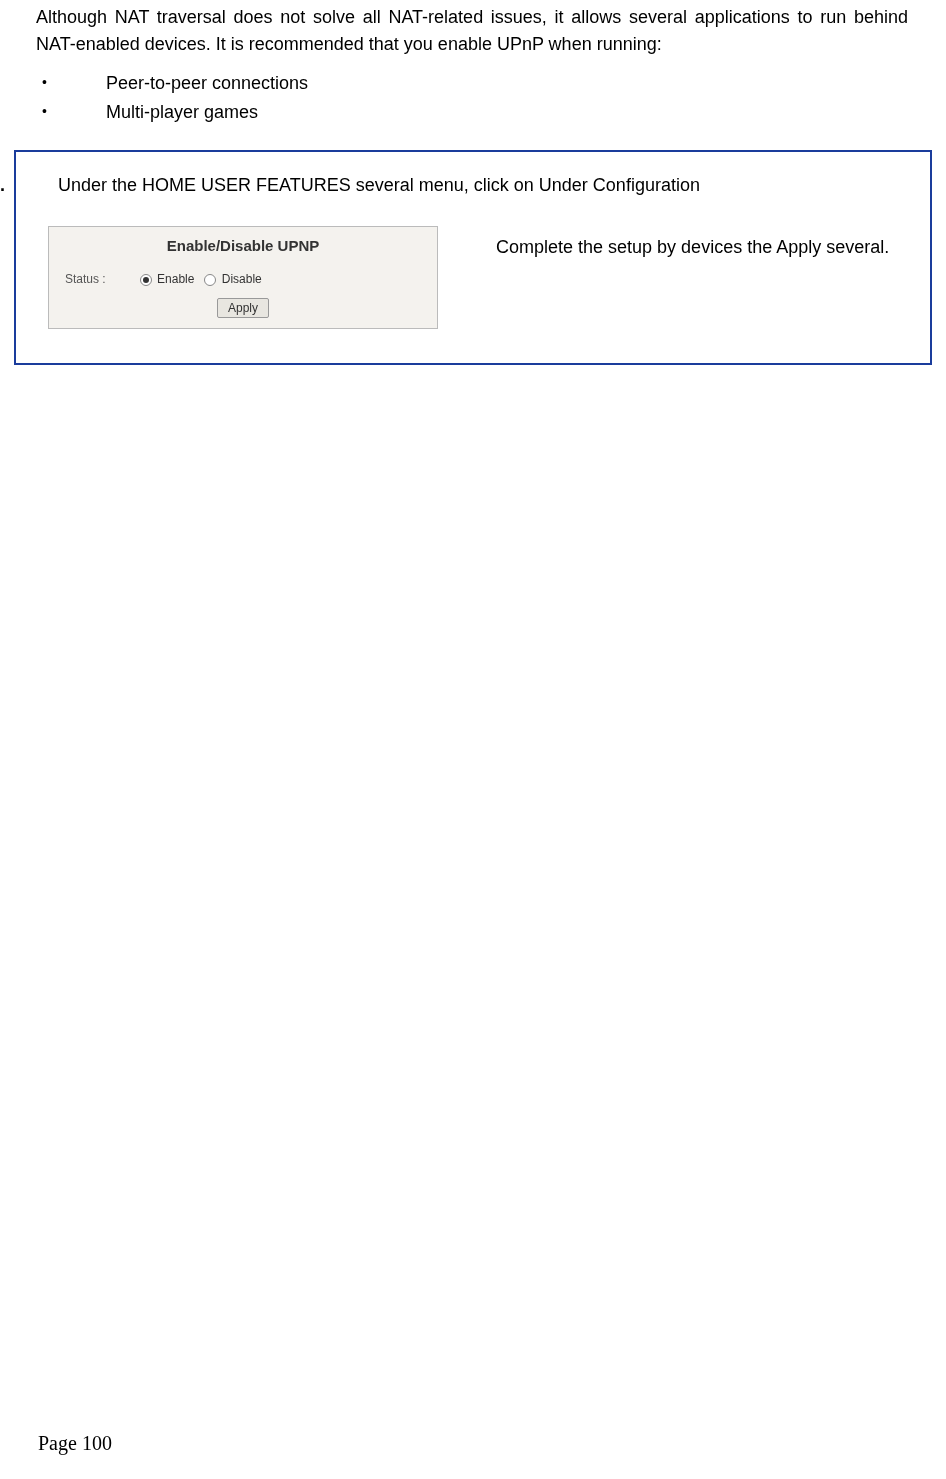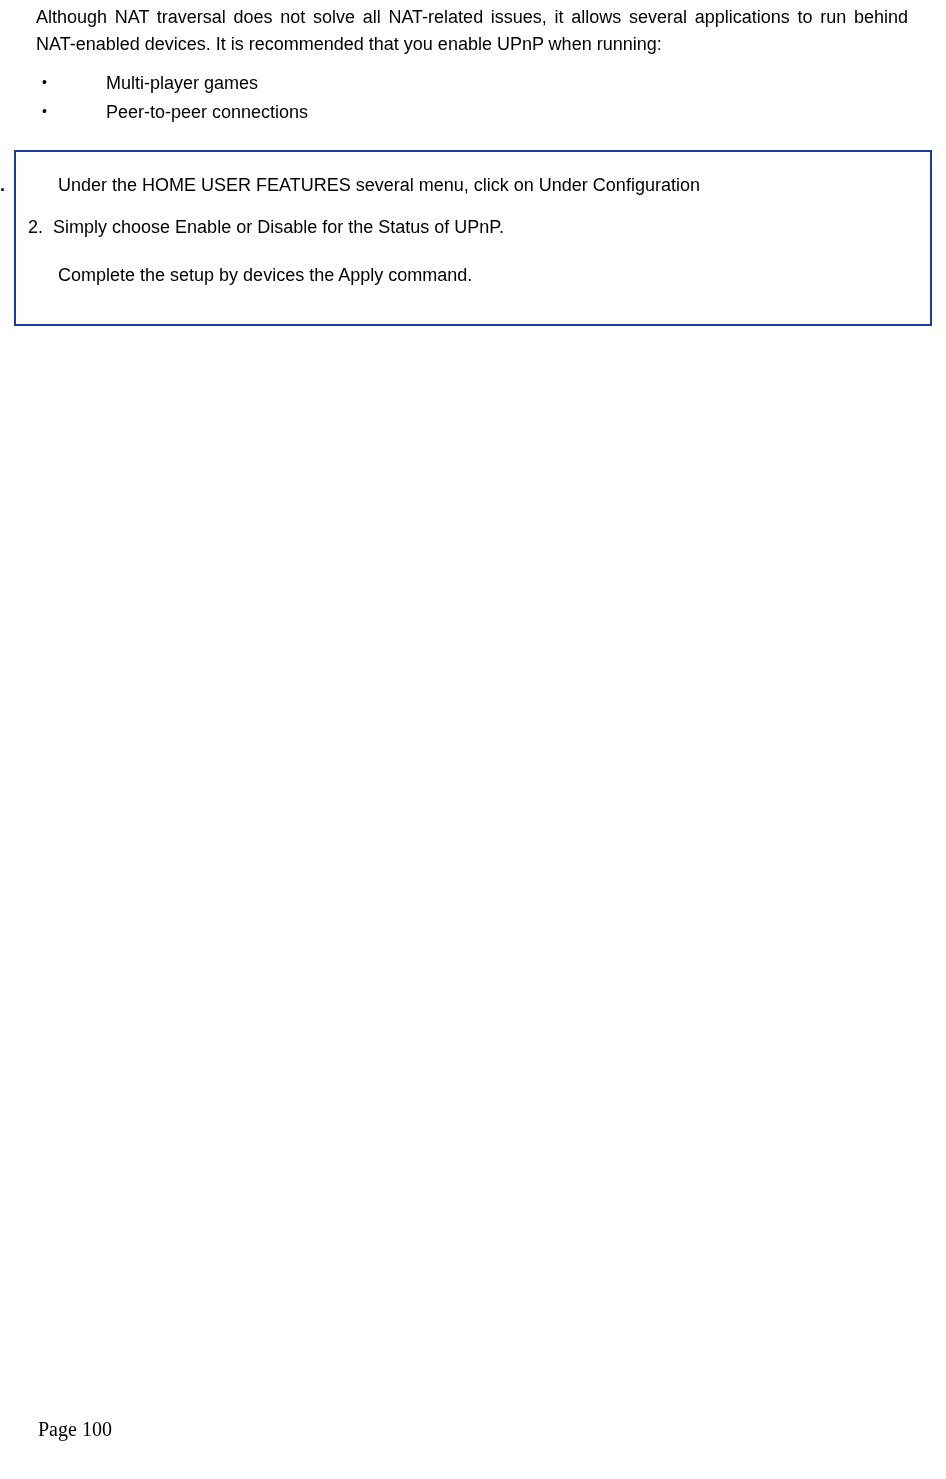--- a/index.html
+++ b/index.html
@@ -139,51 +139,67 @@
     .step2-block {
       padding-left: 30px;
       text-indent: -30px;
     }
     .step2-cont {
       padding-left: 30px;
       margin-top: 20px;
     }
     .page-num {
       position: absolute;
-      bottom: 38px;
+      bottom: 24px;
       left: 38px;
       font-family: "Times New Roman", serif;
       font-size: 20px;
     }
     b { font-weight: normal; }
   </style>
 </head>
 <body>
 
 <p class="intro-para">Although NAT traversal does not solve all NAT-related issues, it allows several applications to run behind NAT-enabled devices. It is recommended that you enable UPnP when running:</p>
 
 <ul class="bullet-list">
+  <li>Peer-to-peer connections</li>
   <li>Multi-player games</li>
-  <li>Peer-to-peer connections</li>
 </ul>
 
 <div class="instruction-box">
 
   <p class="step1">
     <b class="num">1.</b><span>Under the </span><b>HOME USER FEATURES</b><span> several menu, click on </span><b>Under Configuration</b>
   </p>
 
   <div class="step-area">
 
+    <div class="screenshot-widget">
+      <div class="widget-title">Enable/Disable UPNP</div>
+      <div class="widget-body">
+        <span class="status-label">Status :</span>
+        <span class="radio-group">
+          <span>
+            <span class="radio-circle selected"></span>
+            <span>Enable</span>
+          </span>
+          <span>
+            <span class="radio-circle"></span>
+            <span>Disable</span>
+          </span>
+        </span>
+      </div>
+      <div class="widget-footer">
+        <span class="apply-btn">Apply</span>
+      </div>
+    </div>
 
     <div class="step2">
-      <p class="step2-block">
-        <span>2.</span>&nbsp;&nbsp;<span>Simply choose </span><b>Enable</b><span> or </span><b>Disable</b><span> for the </span><b>Status</b><span> of </span><b>UPnP</b><span>.</span>
-      </p>
       <p class="step2-cont">
-        <span>Complete the setup by devices the </span><b>Apply</b><span> command.</span>
+        <span>Complete the setup by devices the </span><b>Apply</b><span> several.</span>
       </p>
     </div>
 
   </div>
 </div>
 
 <div class="page-num">Page 100</div>
 
 </body></html>

